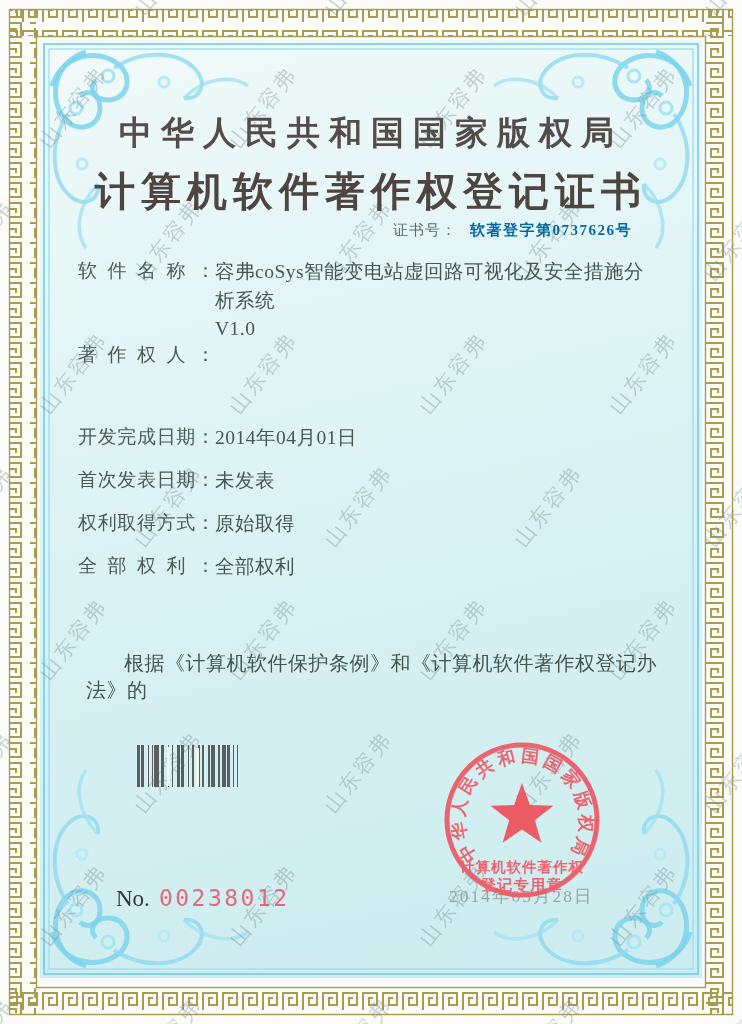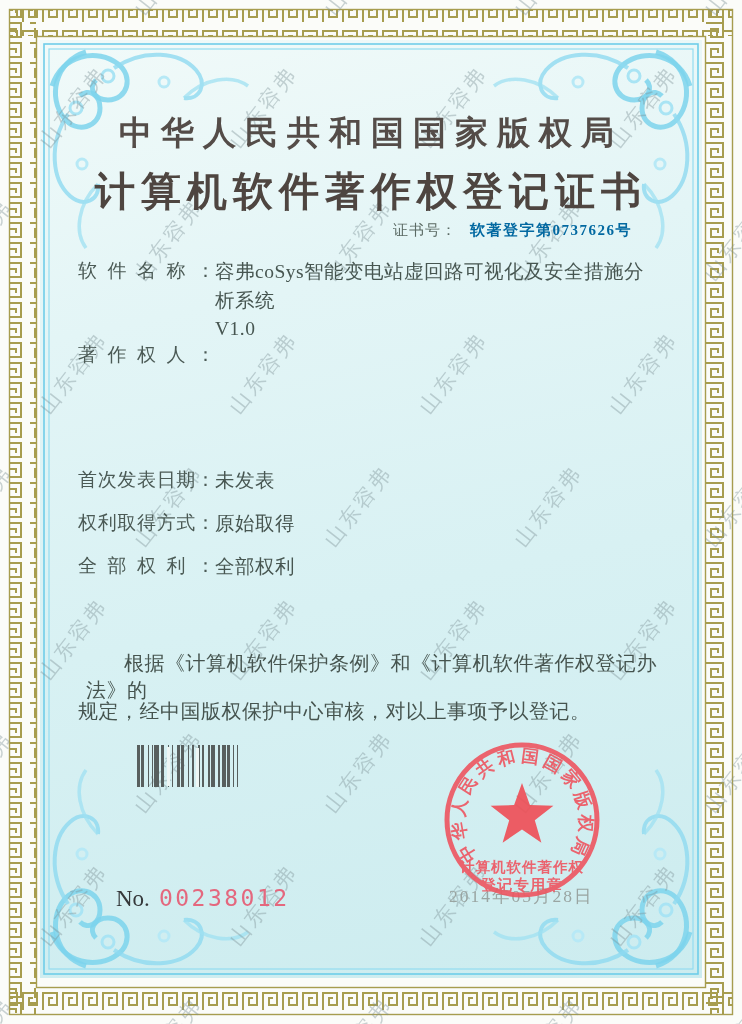--- a/index.html
+++ b/index.html
@@ -143,39 +143,38 @@
         <div>析系统</div>
         <div>V1.0</div>
       </div>
     </div>
 
     <div class="row" style="top:342px;">
       <span class="lbl">著作权人：</span>
     </div>
 
     <div class="row" style="top:424px;">
+      <span class="lbl">开发完成日期：</span>
+      <span class="val">2014年04月01日</span>
     </div>
     <div class="row" style="top:467px;">
       <span class="lbl">首次发表日期：</span>
       <span class="val">未发表</span>
     </div>
     <div class="row" style="top:510px;">
       <span class="lbl">权利取得方式：</span>
       <span class="val">原始取得</span>
     </div>
     <div class="row" style="top:553px;">
       <span class="lbl">全部权利：</span>
       <span class="val">全部权利</span>
     </div>
 
     <div class="statement" style="top:650px;">
       <div class="l1">根据《计算机软件保护条例》和《计算机软件著作权登记办法》的</div>
-    </div>
-    <div class="statement" style="top:698px;">
-      <div>规定，经中国版权保护中心审核，对以上事项予以登记。</div>
     </div>
 
     <div class="barcode"><span class="bar" style="width: 2.7px; background: rgb(88, 95, 94);"></span><span class="bar" style="width: 1.35px; background: transparent;"></span><span class="bar" style="width: 2.7px; background: rgb(88, 95, 94);"></span><span class="bar" style="width: 4.05px; background: transparent;"></span><span class="bar" style="width: 1.35px; background: rgb(88, 95, 94);"></span><span class="bar" style="width: 2.7px; background: transparent;"></span><span class="bar" style="width: 1.35px; background: rgb(88, 95, 94);"></span><span class="bar" style="width: 1.35px; background: transparent;"></span><span class="bar" style="width: 4.05px; background: rgb(88, 95, 94);"></span><span class="bar" style="width: 2.7px; background: transparent;"></span><span class="bar" style="width: 2.7px; background: rgb(88, 95, 94);"></span><span class="bar" style="width: 4.05px; background: transparent;"></span><span class="bar" style="width: 1.35px; background: rgb(88, 95, 94);"></span><span class="bar" style="width: 2.7px; background: transparent;"></span><span class="bar" style="width: 1.35px; background: rgb(88, 95, 94);"></span><span class="bar" style="width: 4.05px; background: transparent;"></span><span class="bar" style="width: 2.7px; background: rgb(88, 95, 94);"></span><span class="bar" style="width: 1.35px; background: transparent;"></span><span class="bar" style="width: 2.7px; background: rgb(88, 95, 94);"></span><span class="bar" style="width: 4.05px; background: transparent;"></span><span class="bar" style="width: 1.35px; background: rgb(88, 95, 94);"></span><span class="bar" style="width: 2.7px; background: transparent;"></span><span class="bar" style="width: 1.35px; background: rgb(88, 95, 94);"></span><span class="bar" style="width: 4.05px; background: transparent;"></span><span class="bar" style="width: 2.7px; background: rgb(88, 95, 94);"></span><span class="bar" style="width: 1.35px; background: transparent;"></span><span class="bar" style="width: 2.7px; background: rgb(88, 95, 94);"></span><span class="bar" style="width: 4.05px; background: transparent;"></span><span class="bar" style="width: 1.35px; background: rgb(88, 95, 94);"></span><span class="bar" style="width: 1.35px; background: transparent;"></span><span class="bar" style="width: 4.05px; background: rgb(88, 95, 94);"></span><span class="bar" style="width: 2.7px; background: transparent;"></span><span class="bar" style="width: 2.7px; background: rgb(88, 95, 94);"></span><span class="bar" style="width: 1.35px; background: transparent;"></span><span class="bar" style="width: 4.05px; background: rgb(88, 95, 94);"></span><span class="bar" style="width: 1.35px; background: transparent;"></span><span class="bar" style="width: 2.7px; background: rgb(88, 95, 94);"></span><span class="bar" style="width: 2.7px; background: transparent;"></span><span class="bar" style="width: 1.35px; background: rgb(88, 95, 94);"></span><span class="bar" style="width: 2.7px; background: transparent;"></span><span class="bar" style="width: 1.35px; background: rgb(88, 95, 94);"></span><span class="dot" style="left: 30px; top: 2px; width: 2.5px; height: 3px;"></span><span class="dot" style="left: 59px; top: 5px; width: 2.5px; height: 3px;"></span><span class="dot" style="left: 30px; top: 8px; width: 2.5px; height: 3px;"></span><span class="dot" style="left: 59px; top: 11px; width: 2.5px; height: 3px;"></span><span class="dot" style="left: 30px; top: 14px; width: 2.5px; height: 3px;"></span><span class="dot" style="left: 59px; top: 17px; width: 2.5px; height: 3px;"></span><span class="dot" style="left: 30px; top: 20px; width: 2.5px; height: 3px;"></span><span class="dot" style="left: 59px; top: 23px; width: 2.5px; height: 3px;"></span><span class="dot" style="left: 30px; top: 26px; width: 2.5px; height: 3px;"></span><span class="dot" style="left: 59px; top: 29px; width: 2.5px; height: 3px;"></span><span class="dot" style="left: 30px; top: 32px; width: 2.5px; height: 3px;"></span><span class="dot" style="left: 59px; top: 35px; width: 2.5px; height: 3px;"></span><span class="dot" style="left: 30px; top: 38px; width: 2.5px; height: 3px;"></span><span class="dot" style="left: 59px; top: 3px; width: 2.5px; height: 3px;"></span><span class="dot" style="left: 30px; top: 6px; width: 2.5px; height: 3px;"></span><span class="dot" style="left: 59px; top: 9px; width: 2.5px; height: 3px;"></span><span class="dot" style="left: 30px; top: 12px; width: 2.5px; height: 3px;"></span><span class="dot" style="left: 59px; top: 15px; width: 2.5px; height: 3px;"></span><span class="dot" style="left: 30px; top: 18px; width: 2.5px; height: 3px;"></span><span class="dot" style="left: 59px; top: 21px; width: 2.5px; height: 3px;"></span><span class="dot" style="left: 30px; top: 24px; width: 2.5px; height: 3px;"></span><span class="dot" style="left: 59px; top: 27px; width: 2.5px; height: 3px;"></span><span class="dot" style="left: 30px; top: 30px; width: 2.5px; height: 3px;"></span><span class="dot" style="left: 59px; top: 33px; width: 2.5px; height: 3px;"></span><span class="dot" style="left: 30px; top: 36px; width: 2.5px; height: 3px;"></span><span class="dot" style="left: 59px; top: 39px; width: 2.5px; height: 3px;"></span><span class="dot" style="left: 30px; top: 4px; width: 2.5px; height: 3px;"></span><span class="dot" style="left: 59px; top: 7px; width: 2.5px; height: 3px;"></span><span class="dot" style="left: 30px; top: 10px; width: 2.5px; height: 3px;"></span><span class="dot" style="left: 59px; top: 13px; width: 2.5px; height: 3px;"></span><span class="dot" style="left: 30px; top: 16px; width: 2.5px; height: 3px;"></span><span class="dot" style="left: 59px; top: 19px; width: 2.5px; height: 3px;"></span><span class="dot" style="left: 30px; top: 22px; width: 2.5px; height: 3px;"></span><span class="dot" style="left: 59px; top: 25px; width: 2.5px; height: 3px;"></span><span class="dot" style="left: 30px; top: 28px; width: 2.5px; height: 3px;"></span><span class="dot" style="left: 59px; top: 31px; width: 2.5px; height: 3px;"></span><span class="dot" style="left: 30px; top: 34px; width: 2.5px; height: 3px;"></span><span class="dot" style="left: 59px; top: 37px; width: 2.5px; height: 3px;"></span><span class="dot" style="left: 30px; top: 2px; width: 2.5px; height: 3px;"></span><span class="dot" style="left: 59px; top: 5px; width: 2.5px; height: 3px;"></span><span class="dot" style="left: 30px; top: 8px; width: 2.5px; height: 3px;"></span><span class="dot" style="left: 59px; top: 11px; width: 2.5px; height: 3px;"></span><span class="dot" style="left: 30px; top: 14px; width: 2.5px; height: 3px;"></span><span class="dot" style="left: 59px; top: 17px; width: 2.5px; height: 3px;"></span><span class="dot" style="left: 30px; top: 20px; width: 2.5px; height: 3px;"></span><span class="dot" style="left: 59px; top: 23px; width: 2.5px; height: 3px;"></span><span class="dot" style="left: 30px; top: 26px; width: 2.5px; height: 3px;"></span><span class="dot" style="left: 59px; top: 29px; width: 2.5px; height: 3px;"></span><span class="dot" style="left: 30px; top: 32px; width: 2.5px; height: 3px;"></span><span class="dot" style="left: 59px; top: 35px; width: 2.5px; height: 3px;"></span><span class="dot" style="left: 30px; top: 38px; width: 2.5px; height: 3px;"></span><span class="dot" style="left: 59px; top: 3px; width: 2.5px; height: 3px;"></span><span class="dot" style="left: 30px; top: 6px; width: 2.5px; height: 3px;"></span><span class="dot" style="left: 59px; top: 9px; width: 2.5px; height: 3px;"></span><span class="dot" style="left: 30px; top: 12px; width: 2.5px; height: 3px;"></span></div>
 
     <div class="serial">
       <span>No.</span><span class="num">00238012</span>
     </div>
 
     <div class="issue-date">2014年05月28日</div>
   </div>

